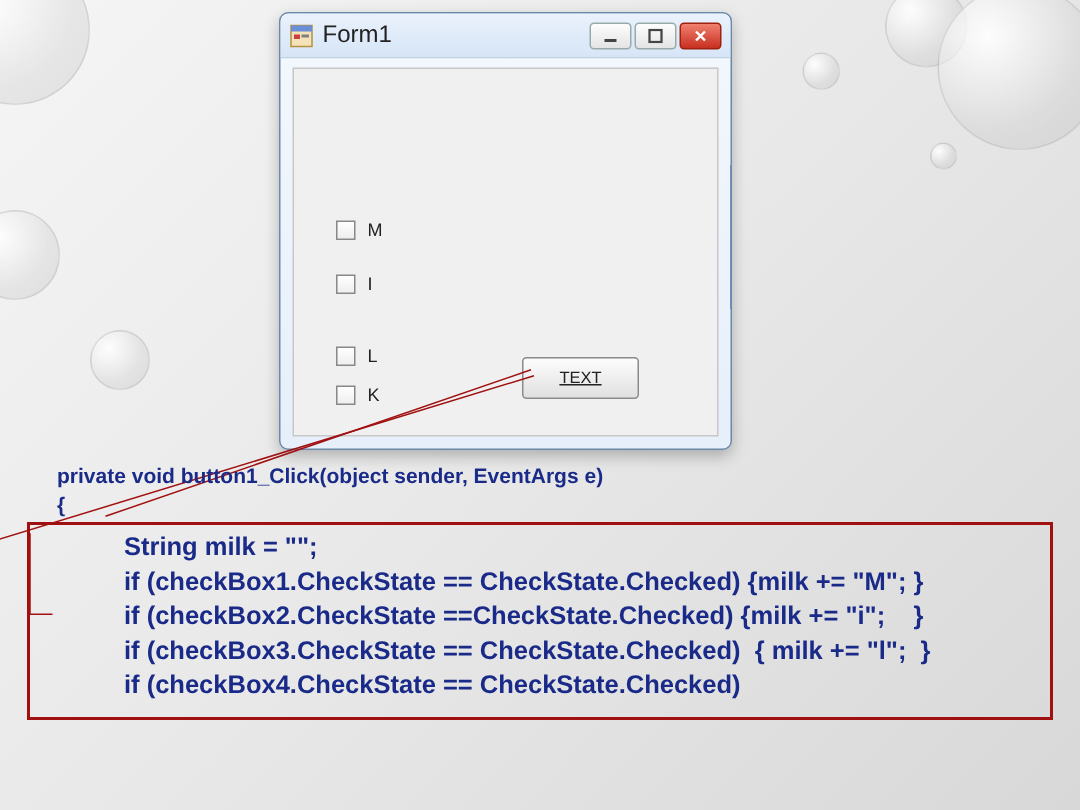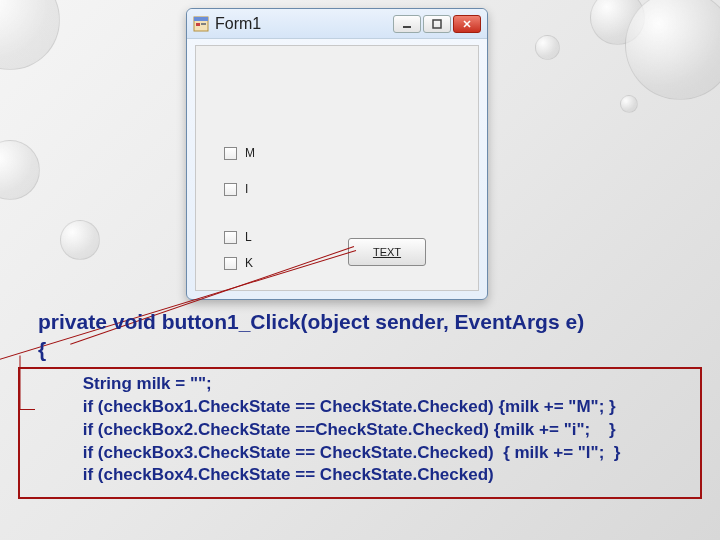--- a/index.html
+++ b/index.html
@@ -104,21 +104,21 @@
 
   
   .code-wrap {
     position: absolute;
     top: 308px;
     left: 18px;
     width: 684px;
   }
   .code-header {
     font-family: Verdana, sans-serif;
-    font-size: 21px;
+    font-size: 14px;
     font-weight: bold;
     color: #1a2a88;
     line-height: 1.35;
     padding-left: 20px;
   }
   .code-box {
     border: 2px solid #a01010;
     padding: 4px 6px 10px 6px;
     margin-top: 2px;
     font-family: Verdana, sans-serif;

